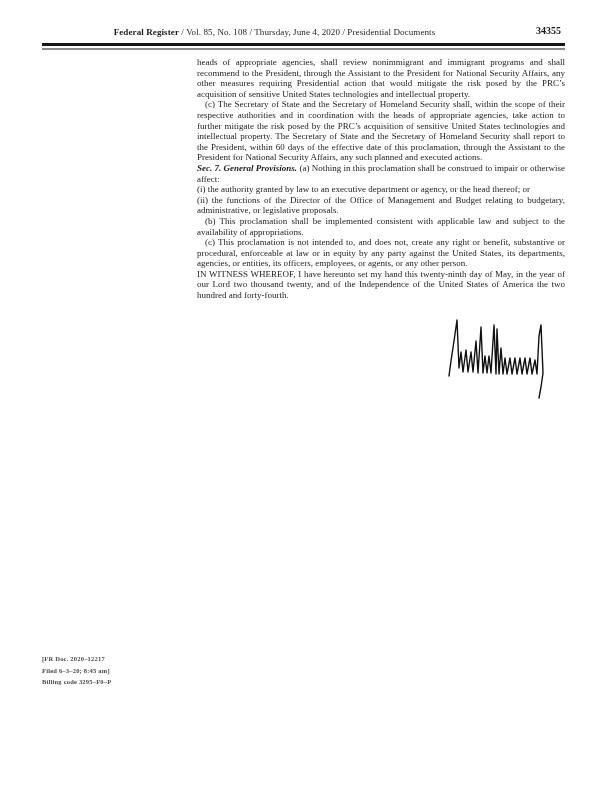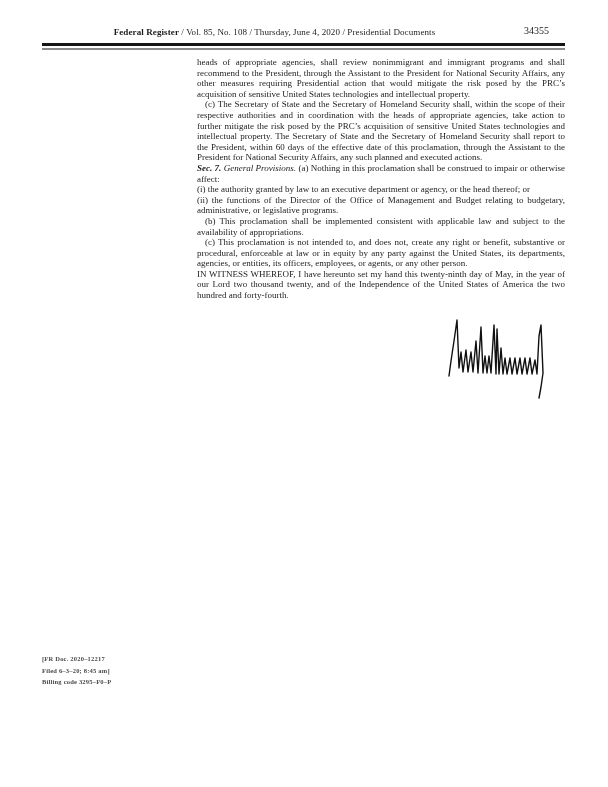--- a/index.html
+++ b/index.html
@@ -29,23 +29,23 @@
     white-space: nowrap;
   }
   .runhead-center {
     text-align: center;
     padding-right: 58px; 
     letter-spacing: 0.1px;
   }
   .runhead-pub { font-weight: bold; }
   .runhead-folio {
     position: absolute;
-    right: 16px;
+    right: 4px;
     top: -1px;
-    font-weight: normal;
+    font-weight: bold;
     font-size: 10px;
   }
   .head-rule-black {
     position: absolute;
     left: 42px;
     top: 43px;
     width: 523px;
     height: 3px;
     background: #151515;
   }
@@ -68,21 +68,21 @@
     line-height: 10.6px;
     text-align: justify;
   }
   .column p { margin: 0; }
   .para           { margin-top: 4.5px; text-indent: 8px; }
   .para-flush     { margin-top: 4.5px; text-indent: 0; }
   .para-first     { margin-top: 0;     text-indent: 0; }
   .subitem        { margin-top: 5.5px; margin-left: 8px; text-indent: 0; }
   .subitem-tight  { margin-top: 2.5px; }
   .sec-label  { font-weight: bold; font-style: italic; }
-  .sec-title  { font-style: italic; }
+  .sec-title  { font-style: italic; font-weight: bold; }
 
   
   .signature-wrap {
     margin: 13px 2px 0 auto;
     width: 122px;
     height: 96px;
   }
 
   
   .docfooter {
@@ -109,21 +109,21 @@
     <span class="runhead-folio">34355</span>
   </div>
   <div class="head-rule-black"></div>
   <div class="head-rule-gray"></div>
 
   <div class="column">
     <p class="para-first">heads of appropriate agencies, shall review nonimmigrant and immigrant programs and shall recommend to the President, through the Assistant to the President for National Security Affairs, any other measures requiring Presidential action that would mitigate the risk posed by the PRC’s acquisition of sensitive United States technologies and intellectual property.</p>
     <p class="para">(c) The Secretary of State and the Secretary of Homeland Security shall, within the scope of their respective authorities and in coordination with the heads of appropriate agencies, take action to further mitigate the risk posed by the PRC’s acquisition of sensitive United States technologies and intellectual property. The Secretary of State and the Secretary of Homeland Security shall report to the President, within 60 days of the effective date of this proclamation, through the Assistant to the President for National Security Affairs, any such planned and executed actions.</p>
     <p class="para-flush"><span class="sec-label">Sec. 7.</span><span class="sec-title"> General Provisions. </span><span>(a) Nothing in this proclamation shall be construed to impair or otherwise affect:</span></p>
     <p class="subitem">(i) the authority granted by law to an executive department or agency, or the head thereof; or</p>
-    <p class="subitem">(ii) the functions of the Director of the Office of Management and Budget relating to budgetary, administrative, or legislative programs.</p>
+    <p class="subitem">(ii) the functions of the Director of the Office of Management and Budget relating to budgetary, administrative, or legislative proposals.</p>
     <p class="para subitem-tight">(b) This proclamation shall be implemented consistent with applicable law and subject to the availability of appropriations.</p>
     <p class="para">(c) This proclamation is not intended to, and does not, create any right or benefit, substantive or procedural, enforceable at law or in equity by any party against the United States, its departments, agencies, or entities, its officers, employees, or agents, or any other person.</p>
     <p class="para-flush">IN WITNESS WHEREOF, I have hereunto set my hand this twenty-ninth day of May, in the year of our Lord two thousand twenty, and of the Independence of the United States of America the two hundred and forty-fourth.</p>
 
     <div class="signature-wrap">
       <svg width="122" height="96" viewBox="0 0 122 96" xmlns="http://www.w3.org/2000/svg">
         <path fill="none" stroke="#111" stroke-width="1.4" stroke-linejoin="round" stroke-linecap="round" d="M8,62
                  C9,54 11,40 13,27
                  L16,6 L18,54
                  L20,38 L22,58 L25,36 L27,58 L30,38 L32,58

